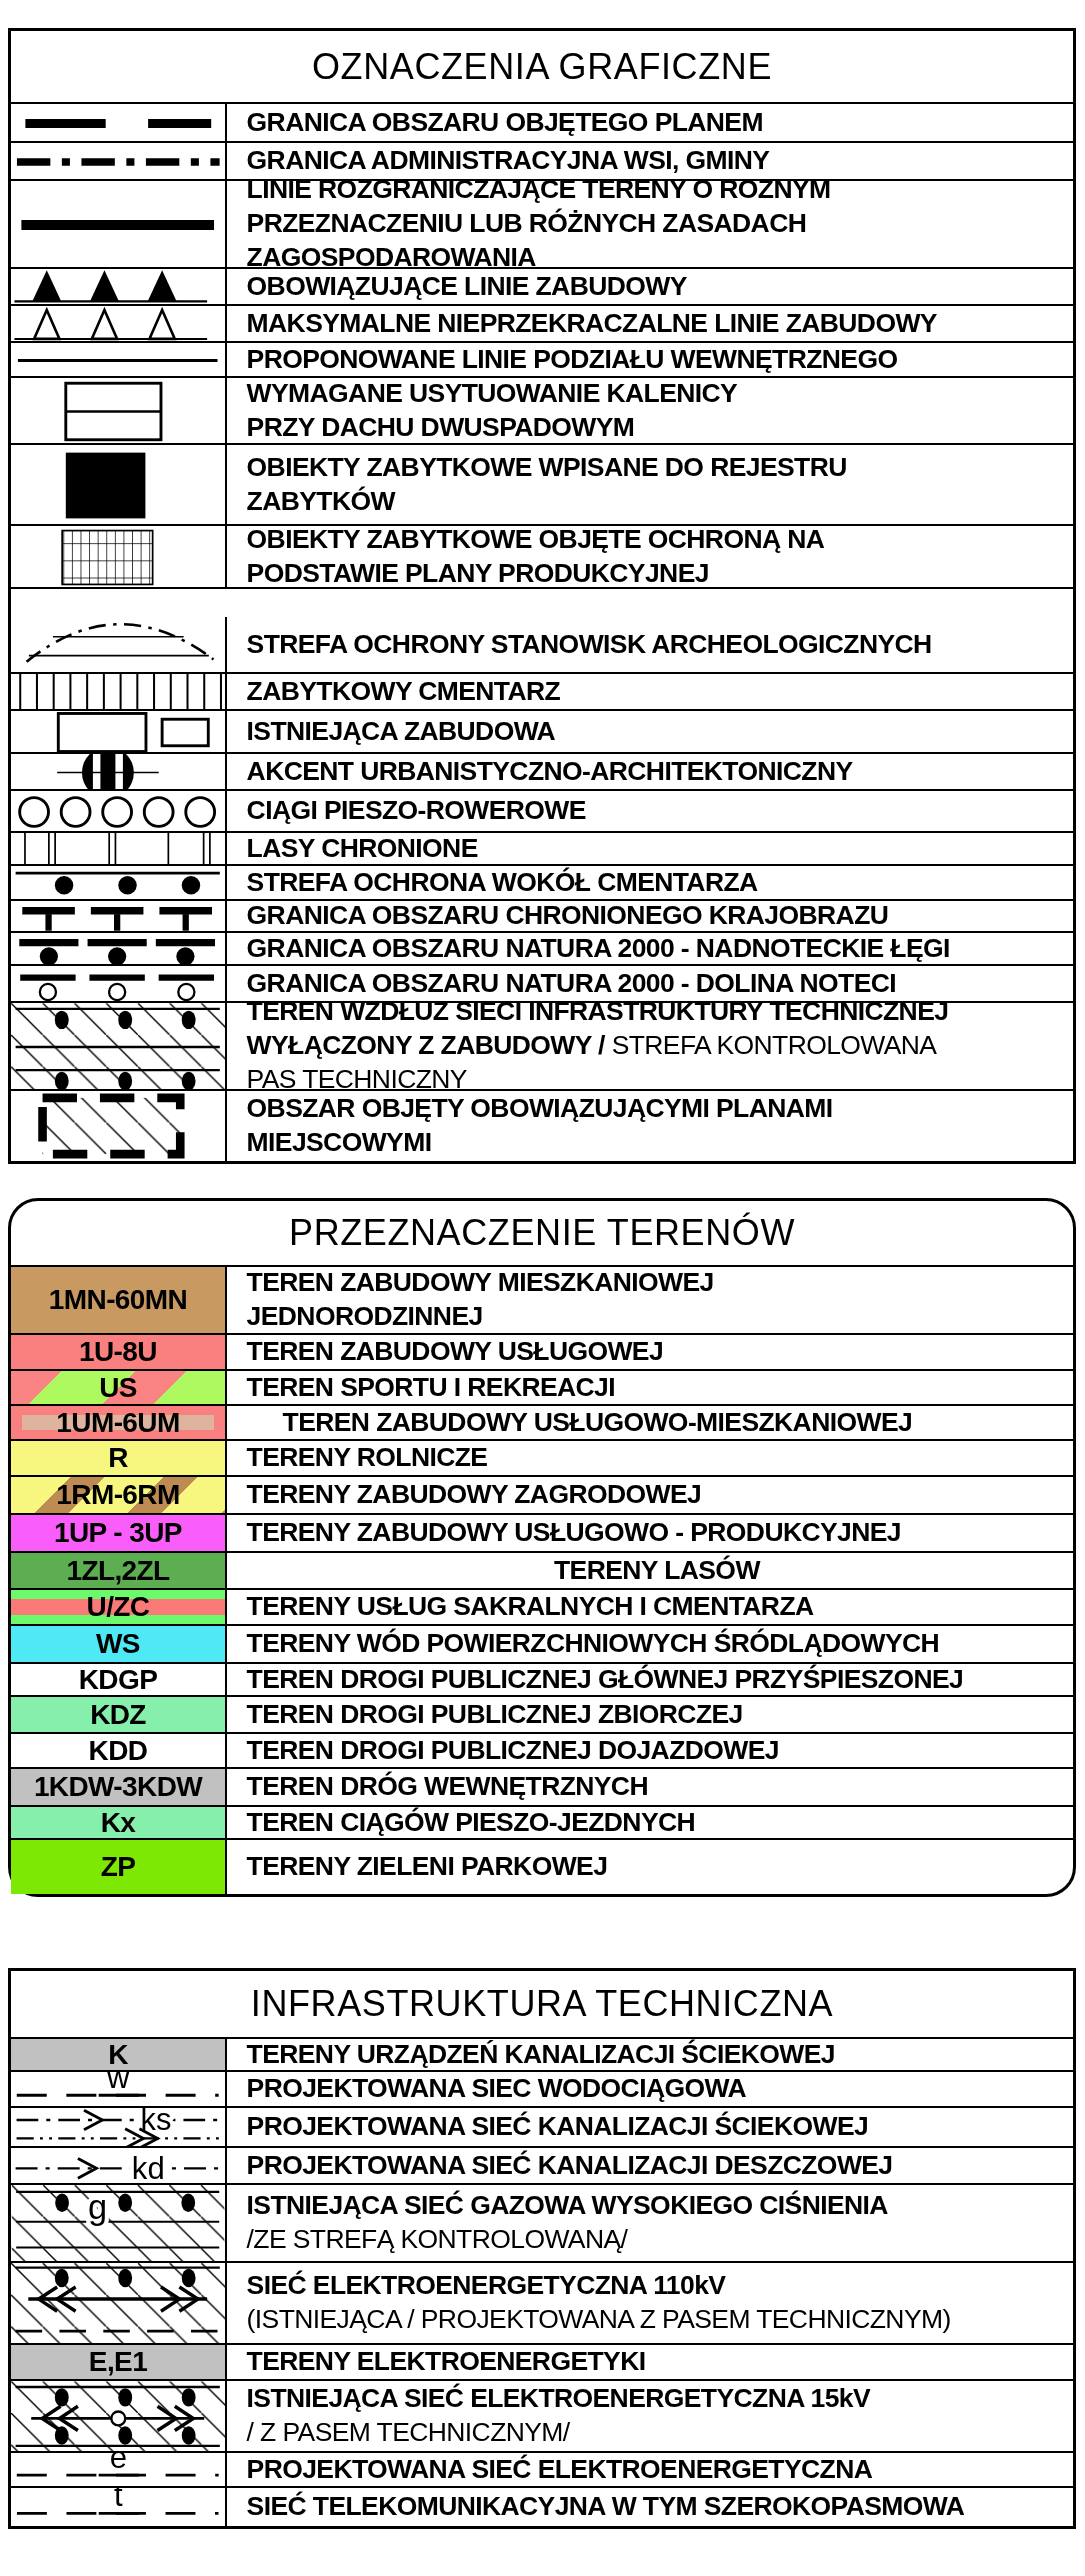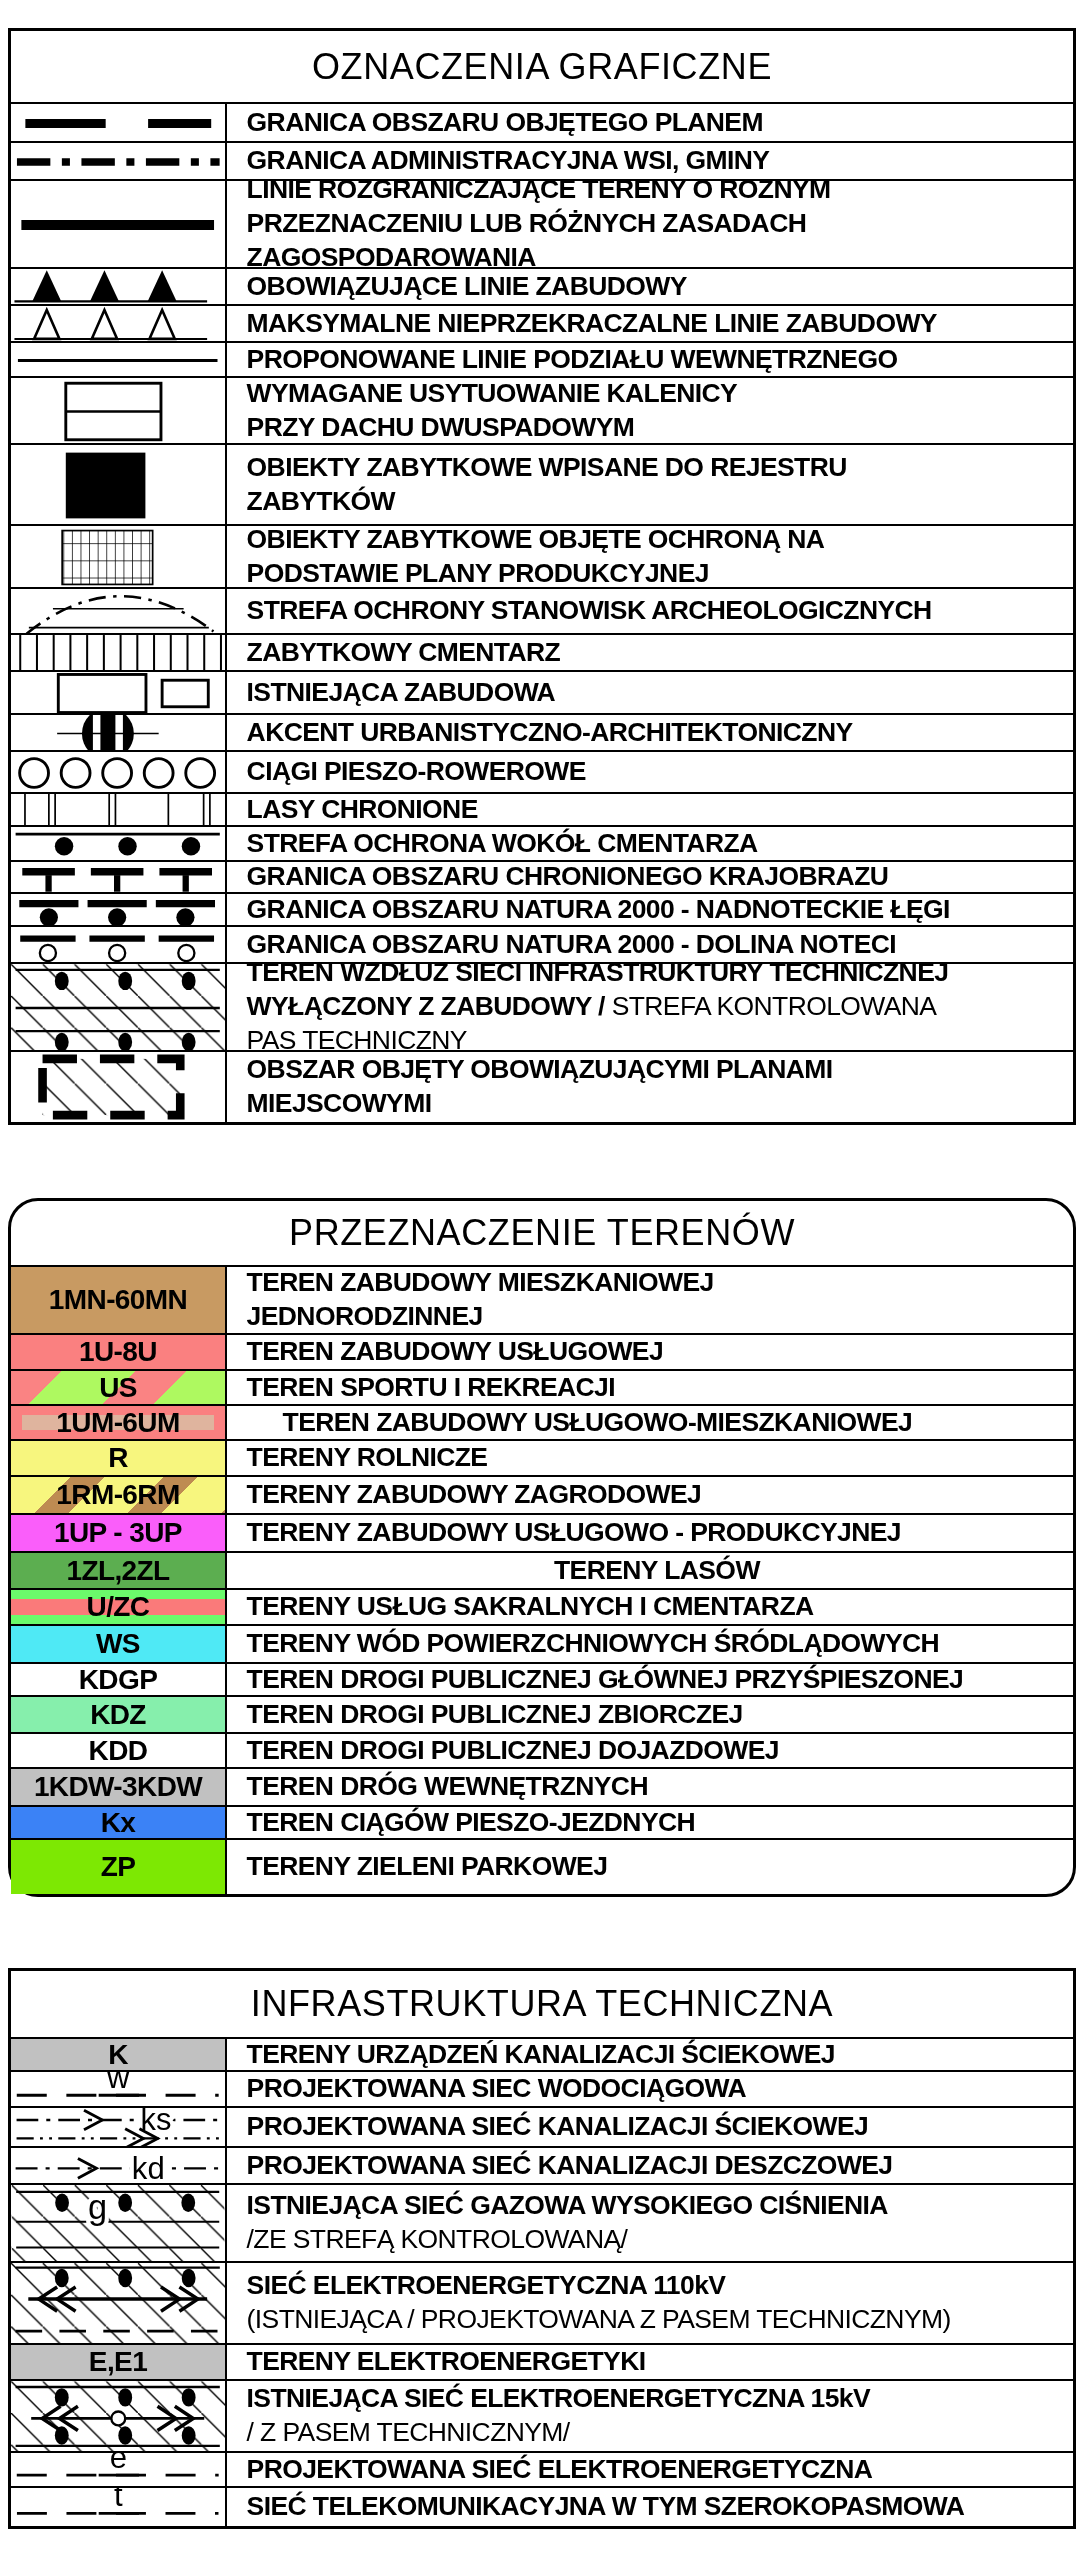--- a/index.html
+++ b/index.html
@@ -133,21 +133,21 @@
               </pattern>
             </defs>
             <rect x="88" y="8" width="158" height="94" fill="url(#p0)" stroke="#000" stroke-width="3"></rect>
           </svg>
         </div>
         <div class="cell lab">
           <div class="ln"><span class="b">OBIEKTY ZABYTKOWE OBJĘTE OCHRONĄ NA</span></div>
           <div class="ln"><span class="b">PODSTAWIE PLANY PRODUKCYJNEJ</span></div>
         </div>
       </div>
-      <div class="row" style="height: 46px;">
+      <div class="row" style="height: 57px; margin-top: 28px;">
         <div class="cell sym">
           <svg viewBox="0 0 371 82" width="214" height="47" xmlns="http://www.w3.org/2000/svg">
             <path d="M 26,78 Q 186,-50.839999999999996 352,74" fill="none" stroke="#000" stroke-width="4.5" stroke-dasharray="30 13 6 13"></path>
             <line x1="72" y1="34.44" x2="300" y2="34.44" stroke="#000" stroke-width="3"></line>
             <line x1="30" y1="67.24" x2="344" y2="67.24" stroke="#000" stroke-width="3"></line>
           </svg>
         </div>
         <div class="cell lab">
           <div class="ln"><span class="b">STREFA OCHRONY STANOWISK ARCHEOLOGICZNYCH</span></div>
         </div>
@@ -476,21 +476,21 @@
           <div class="swatch" style="background:#C1C1C1;">
             <span class="code">1KDW-3KDW</span>
           </div>
         </div>
         <div class="cell lab">
           <div class="ln"><span class="b">TEREN DRÓG WEWNĘTRZNYCH</span></div>
         </div>
       </div>
       <div class="row" style="height: 33px;">
         <div class="cell sym">
-          <div class="swatch" style="background:#3b82f6;">
+          <div class="swatch" style="background:#86efac;">
             <span class="code">Kx</span>
           </div>
         </div>
         <div class="cell lab">
           <div class="ln"><span class="b">TEREN CIĄGÓW PIESZO-JEZDNYCH</span></div>
         </div>
       </div>
       <div class="row" style="height: 54px;">
         <div class="cell sym">
           <div class="swatch" style="background:#7DE803;">

